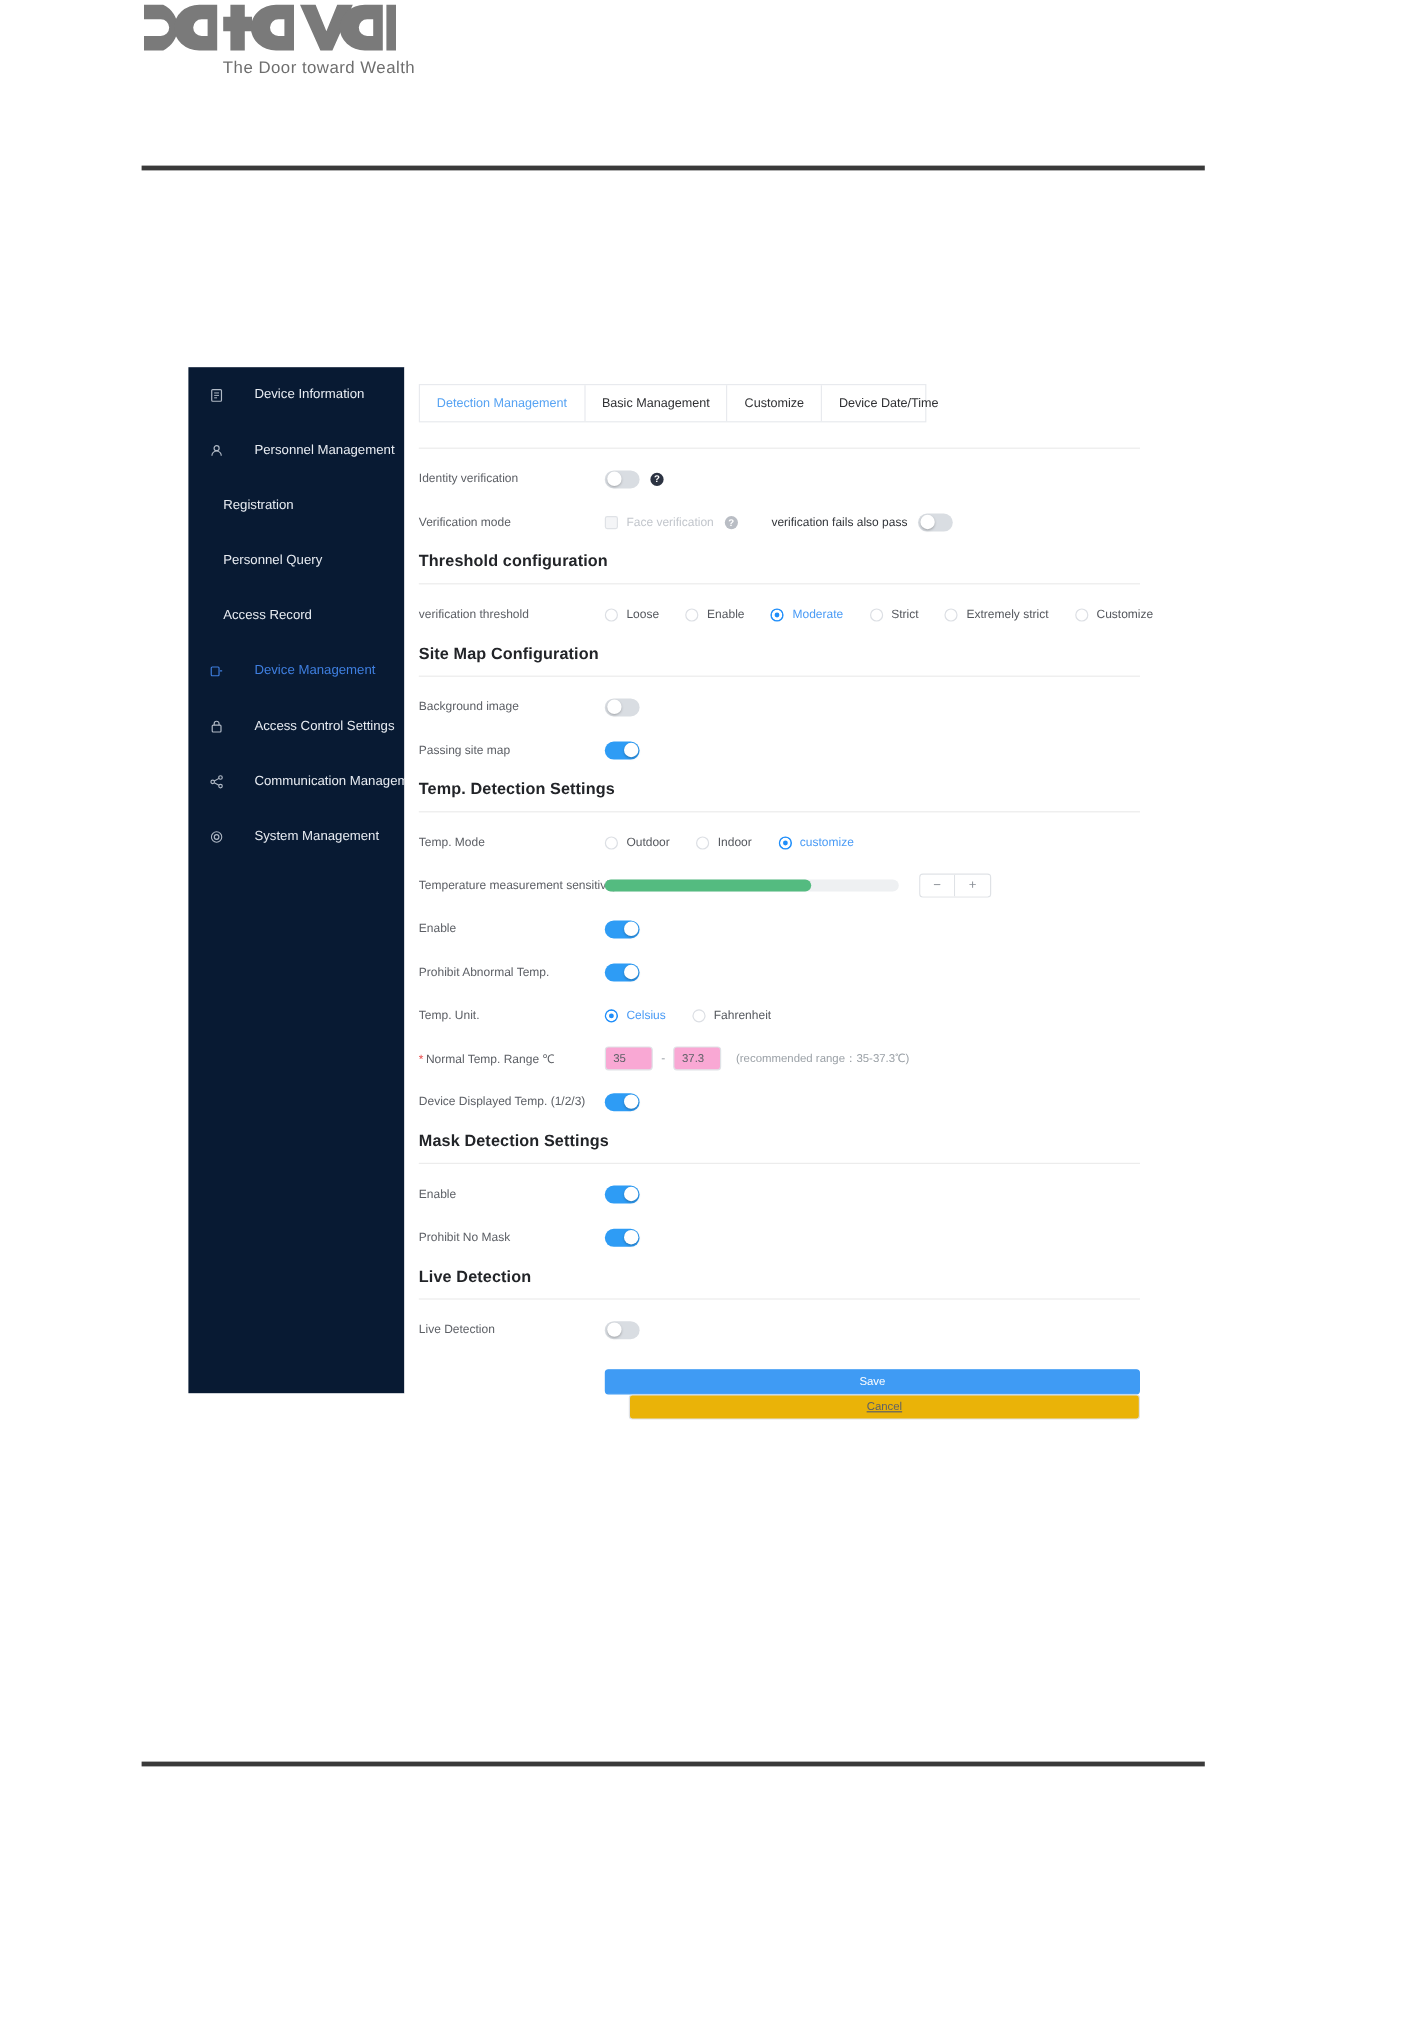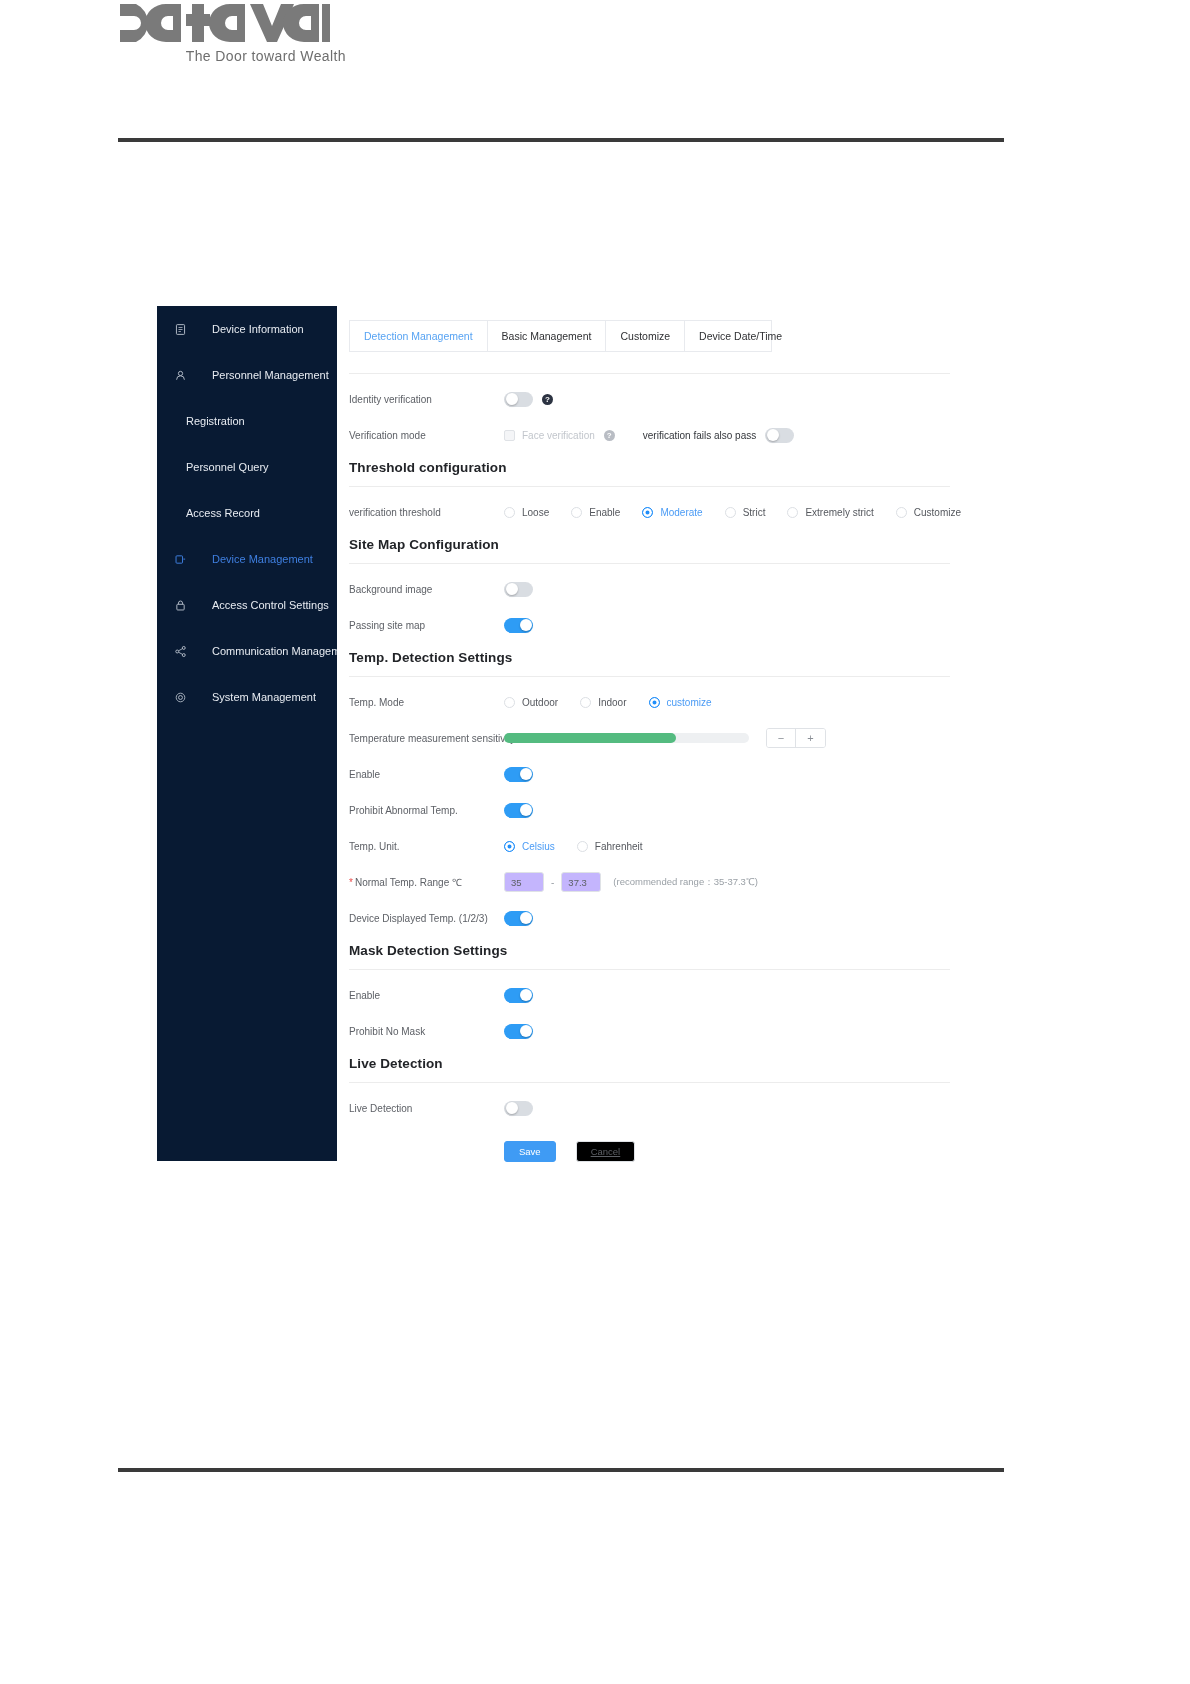--- a/index.html
+++ b/index.html
@@ -144,34 +144,34 @@
   .stepper div {
     width:29px; display:flex; align-items:center; justify-content:center;
     font-size:11px; color:#8a8f96; background:#fff; cursor:pointer;
   }
   .stepper div:first-child { border-right:1px solid #dfe2e6; }
 
   
   .num-input {
     width:40px; height:20px; border:1px solid #dfe2e6; border-radius:3px;
     font-size:9.5px; color:#5d6066; padding:0 6px; outline:none;
-    font-family:"Liberation Sans", sans-serif; background:#c4b5fd;
+    font-family:"Liberation Sans", sans-serif; background:#f9a8d4;
   }
   .dash { margin:0 7px; color:#9aa0a6; font-size:10px; }
   .hint { font-size:9.5px; color:#9aa0a6; margin-left:12px; white-space:nowrap; }
 
   
-  .btns { display:flex; margin:22px 0 0 155px; }
+  .btns { display:flex; margin:22px 0 0 155px;flex-direction:column; }
   .btn {
     height:21px; padding:0 14px; font-size:9.5px; border-radius:3px;
     display:flex; align-items:center; justify-content:center; cursor:pointer;
     font-family:"Liberation Sans", sans-serif;
   }
   .btn.primary { background:#3f9bf4; color:#fff; border:1px solid #3f9bf4; }
-  .btn.ghost { background:#000000; color:#5d6066; border:1px solid #dfe2e6; margin-left:20px;text-decoration:underline; }
+  .btn.ghost { background:#eab308; color:#5d6066; border:1px solid #dfe2e6; margin-left:20px;text-decoration:underline; }
 </style>
 </head>
 <body>
 
 <div class="logo-wrap">
   <svg class="logo-mark" width="212" height="46" viewBox="0 0 212 46">
     <g fill="#7a7a7a">
       <path d="M2 4 h16 a21 21 0 0 1 0 38 H2 V30 h14 a7 7 0 0 0 0-14 H2 Z"></path>
       <path d="M48 4 a21 19 0 0 0 0 38 h15 V4 Z M50 16 h5 v14 h-5 a7 7 0 0 1 0-14 Z"></path>
       <path d="M74 4 h12 v38 H74 Z M68 14 h24 v12 H68 Z"></path>

